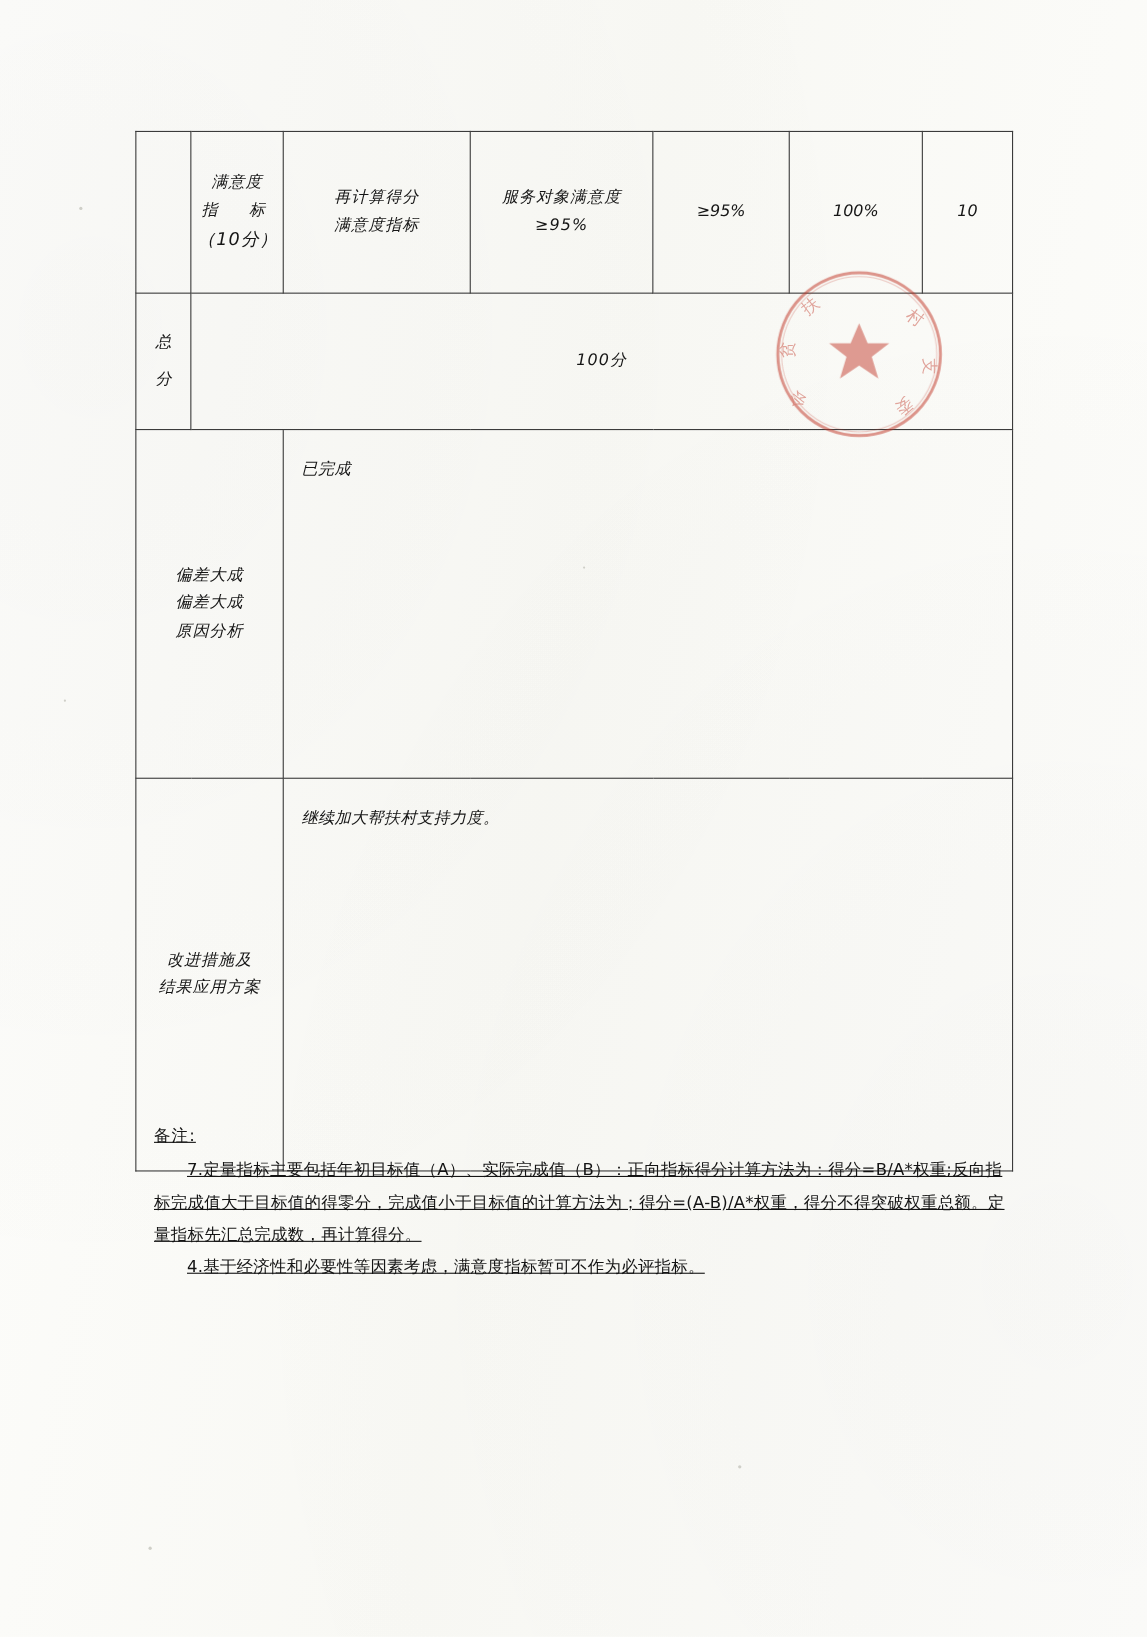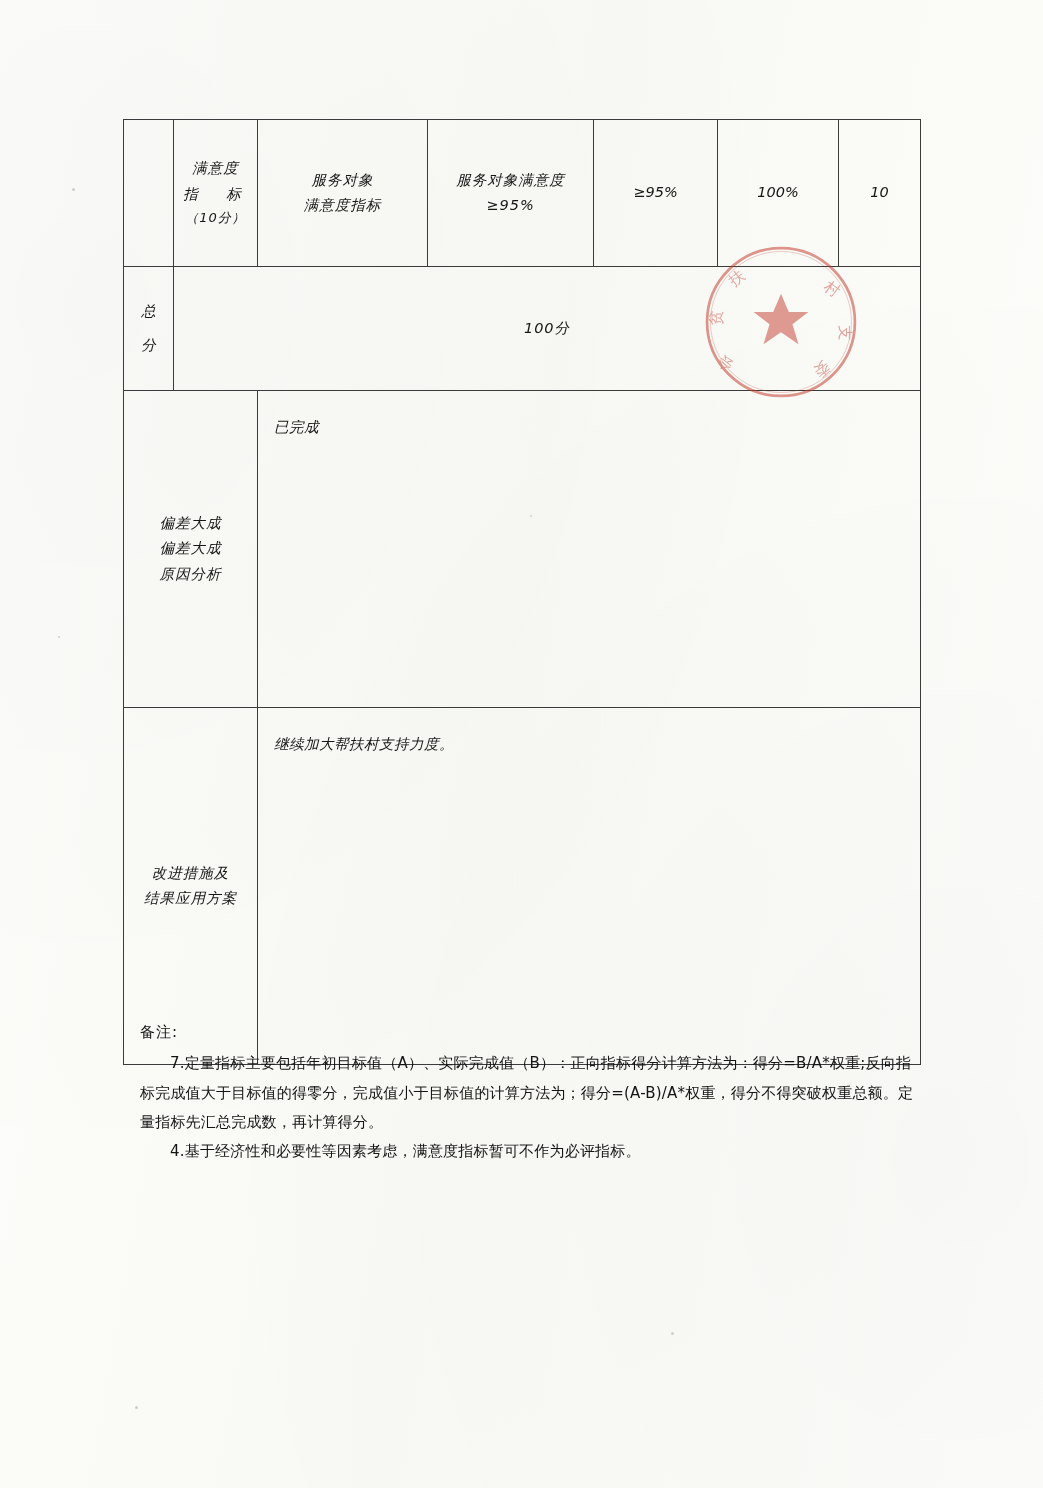--- a/index.html
+++ b/index.html
@@ -62,21 +62,21 @@
   .c6 { width: 121px; }
   .c7 { width: 82px; }
 
   .row1 td { height: 142px; }
   .row2 td { height: 119px; }
   .row3 td { height: 292px; }
   .row4 td { height: 332px; }
 
   .v-spaced span { display: block; }
   .letter-wide { letter-spacing: 7px; }
-  .small-paren { font-size: 13px; letter-spacing: 1px; }
+  .small-paren { font-size: 16px; letter-spacing: 1px; text-align: right; }
 
   .cell-label {
     font-size: 15px;
     line-height: 2.0;
     letter-spacing: 1px;
   }
   .cell-label span { display: block; }
 
   .body-left {
     text-align: left !important;
@@ -104,20 +104,21 @@
   
   .notes {
     position: absolute;
     left: 140px;
     top: 1018px;
     width: 780px;
     font-family: "DejaVu Sans", sans-serif;
     font-size: 15px;
     color: #141414;
     line-height: 1.95;
+    text-decoration: underline;
   }
   .notes .title { margin-bottom: 2px; letter-spacing: 1px; }
   .notes p { margin: 0; text-indent: 30px; letter-spacing: 0.2px; }
 
   
   .speck {
     position: absolute;
     background: #cfcfc8;
     border-radius: 50%;
     pointer-events: none;
@@ -148,21 +149,21 @@
       <tbody>
 
         <tr class="row1">
           <td class="c1"></td>
           <td class="c2 cell-label v-spaced">
             <span>满意度</span>
             <span class="letter-wide">指　标</span>
             <span class="small-paren">（10分）</span>
           </td>
           <td class="c3 cell-label v-spaced">
-            <span>服务对象</span>
+            <span>再计算得分</span>
             <span>满意度指标</span>
           </td>
           <td class="c4 cell-label v-spaced">
             <span>服务对象满意度</span>
             <span>≥95%</span>
           </td>
           <td class="c5 gte">≥95%</td>
           <td class="c6">100%</td>
           <td class="c7">10</td>
         </tr>

